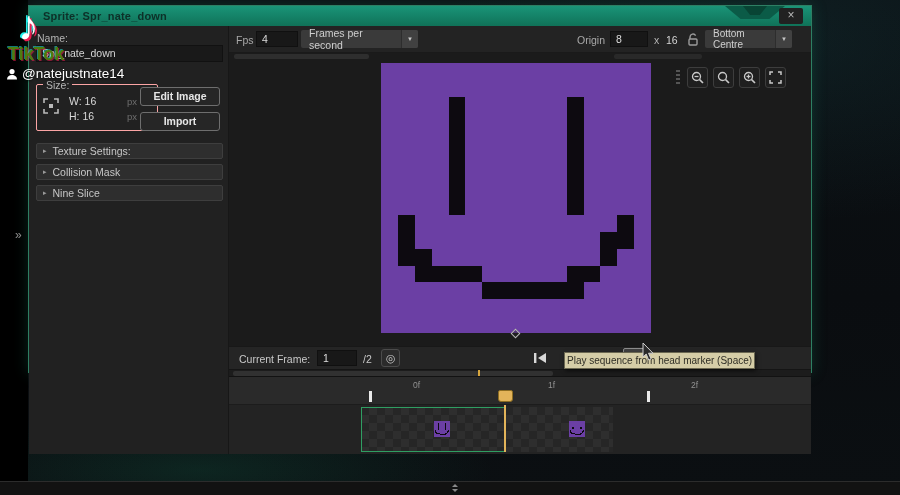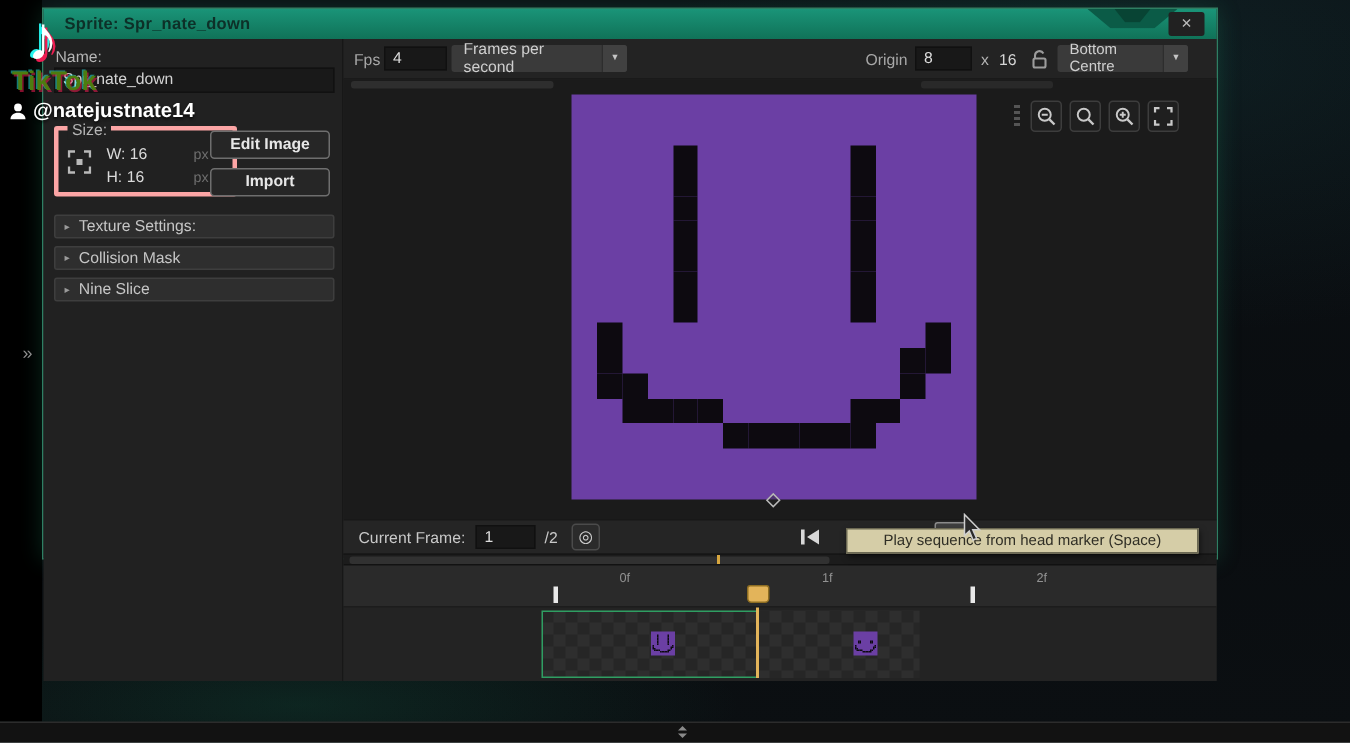--- a/index.html
+++ b/index.html
@@ -37,21 +37,21 @@
     border-radius:2px; color:#b9b9b9; font-size:12px; line-height:15px; text-align:center; }
 
   .win-body { display:flex; height:428px; }
 
   
   .left-panel { position:relative; width:200px; background:#212121; border-right:1px solid #171717; font-size:10.5px; }
   .lbl { color:#b5b5b5; }
   .lbl-name { position:absolute; left:8px; top:6px; }
   .name-input { position:absolute; left:7px; top:19px; width:187px; height:17px; background:#191919;
     border:1px solid #111; color:#d4d4d4; line-height:15px; padding-left:5px; }
-  .size-group { position:absolute; left:7px; top:58px; width:122px; height:47px; border:3px solid #fca5a5; border-radius:2px; }
+  .size-group { position:absolute; left:7px; top:58px; width:122px; height:47px; border:1px solid #fca5a5; border-radius:2px; }
   .lbl-size { position:absolute; left:6px; top:-6px; background:#212121; padding:0 3px; }
   .size-icon { position:absolute; left:6px; top:13px; }
   .wh { position:absolute; left:32px; color:#dadada; font-size:10.5px; }
   .wh-w { top:10px; } .wh-h { top:25px; }
   .px-unit { position:absolute; left:90px; color:#6e6e6e; font-size:9.5px; }
   .px-w { top:11px; } .px-h { top:26px; }
   .panel-btn { position:absolute; left:111px; width:80px; height:19px; background:#262626;
     border:1px solid #6e6e6e; border-radius:3px; color:#e6e6e6; font-size:10.5px; font-weight:bold;
     text-align:center; line-height:17px; }
   .btn-edit { top:61px; } .btn-import { top:86px; }
@@ -118,36 +118,36 @@
 
   .frames-row { position:relative; flex:1; background:#232323; border-top:1px solid #1c1c1c; }
   .checker { position:absolute; left:132px; top:2px; width:252px; height:45px;
     background:repeating-conic-gradient(#2e2e2e 0% 25%, #262626 0% 50%); background-size:16px 16px; }
   .sel-cell { position:absolute; left:132px; top:2px; width:145px; height:45px; border:1px solid #2f9e62; }
   .playhead-line { position:absolute; left:275px; top:0; width:2px; height:47px; background:#e3b45a; }
   .thumb { position:absolute; top:16px; }
   #thumb-0 { left:205px; } #thumb-1 { left:340px; }
 
   
-  .tooltip { position:absolute; left:535px; top:346px; height:17px; padding:2px 24px; z-index:50;
+  .tooltip { position:absolute; left:535px; top:346px; height:17px; padding:2px 2px; z-index:50;
     background:#d5cda7; border:1px solid #6b6852; color:#2f2e25; font-size:10px; white-space:nowrap;
     box-shadow:1px 2px 4px rgba(0,0,0,.55); }
   .cursor { position:absolute; left:612px; top:336px; z-index:60; }
 
   
   .tt { position:absolute; z-index:100; }
   .tt-note { left:18px; top:2px; width:40px; height:50px; font-size:42px; font-weight:bold; }
   .tt-note span { position:absolute; left:0; top:0; }
   .tt-note .c1 { color:#25f4ee; transform:translate(-2px,-1px); }
   .tt-note .c2 { color:#ee1d52; transform:translate(2px,2px); }
   .tt-note .c3 { color:#fff; }
   .tt-word { left:8px; top:44px; font-size:18px; font-weight:bold; color:#4d7c0f;
     text-shadow:1px 1px 0 rgba(238,29,82,.55), -1px -1px 0 rgba(37,244,238,.5); }
   .tt-handle { left:6px; top:66px; display:flex; align-items:center; gap:4px; color:#fff;
-    font-size:13.5px; font-weight:bold; text-shadow:0 1px 2px rgba(0,0,0,.8); }
+    font-size:13.5px; font-weight:normal; text-shadow:0 1px 2px rgba(0,0,0,.8); }
 
   svg { display:block; }
 </style>
 </head>
 <body>
 
 <div class="left-strip"></div>
 <div class="collapse-chevron">»</div>
 <div class="bottom-divider"></div>
 <div class="bottom-bar"></div>

